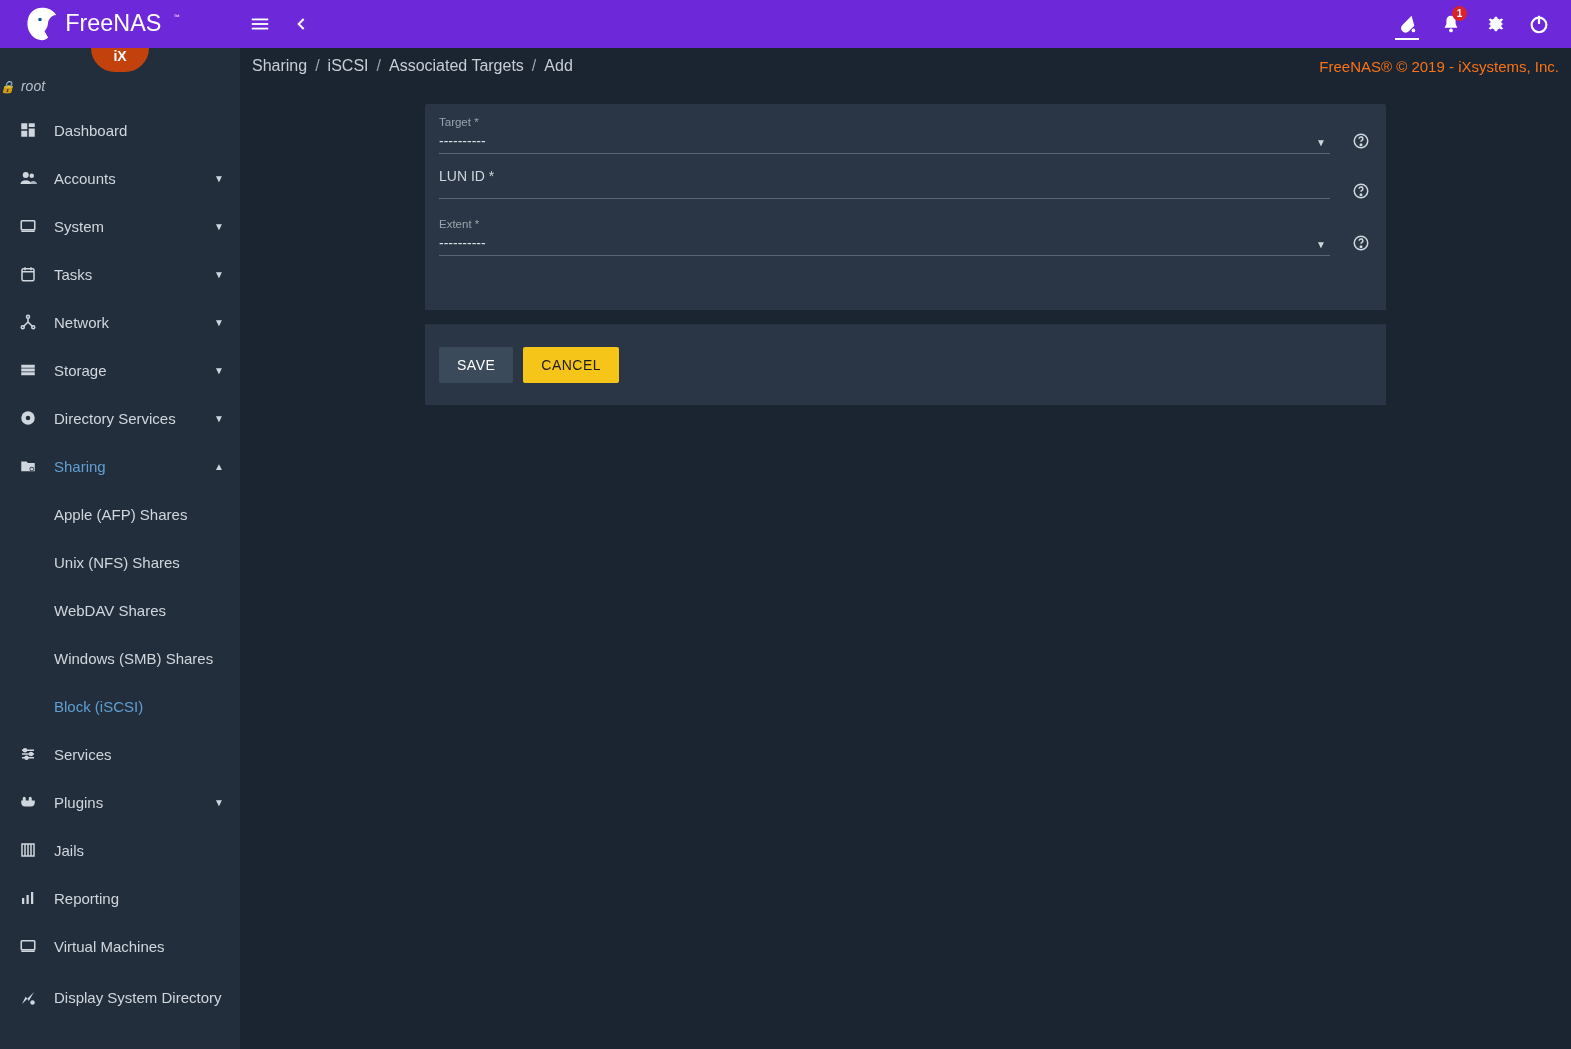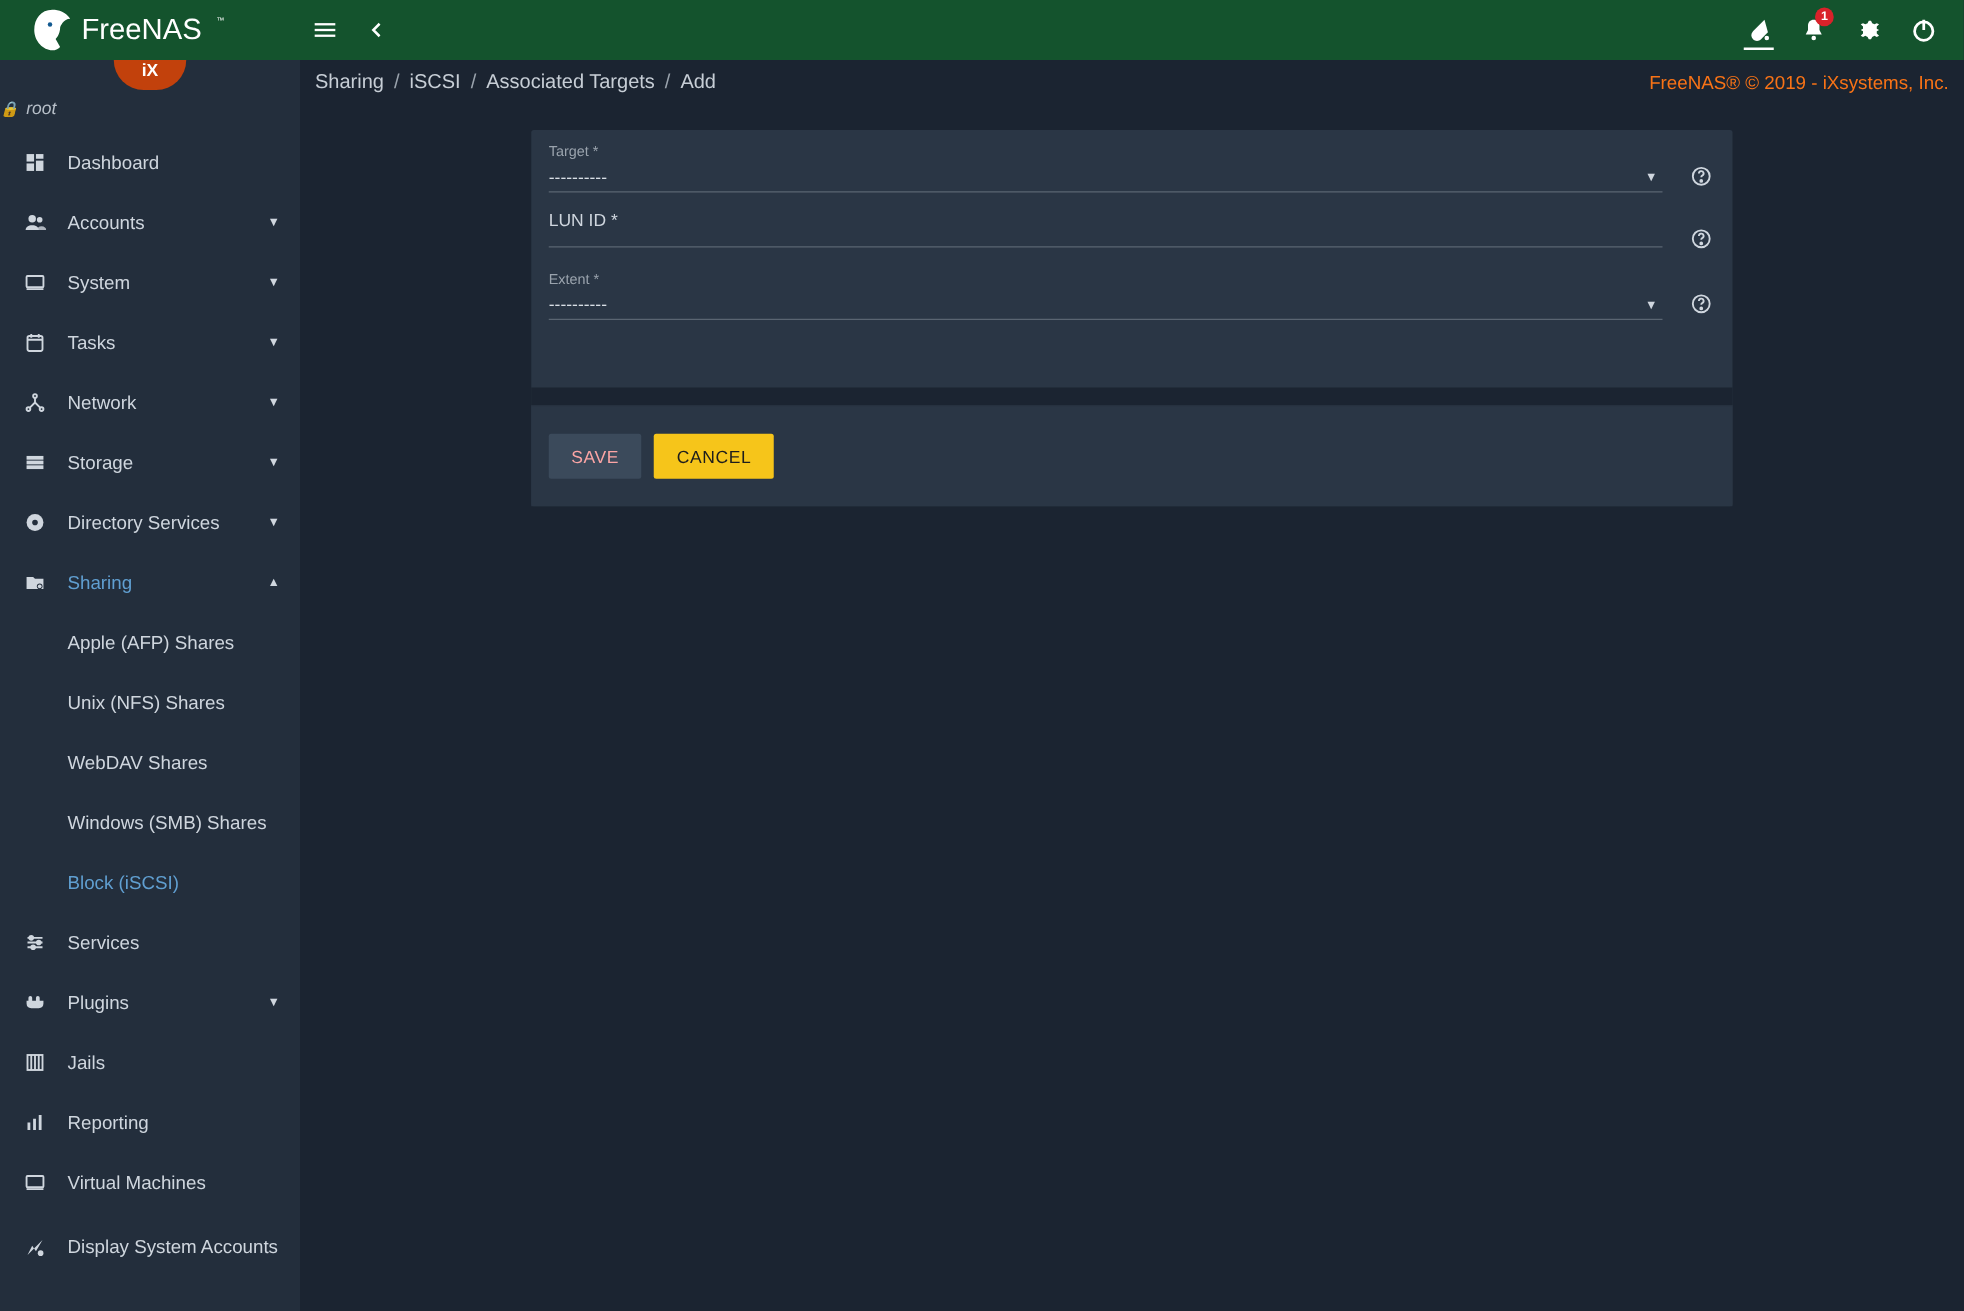--- a/index.html
+++ b/index.html
@@ -10,21 +10,21 @@
     background: #1b2431;
     color: #adb7c2;
     overflow: hidden;
   }
 
   
   .topbar {
     position: fixed;
     top: 0; left: 0; right: 0;
     height: 48px;
-    background: #14532d;
+    background: #6d28d9;
     display: flex;
     align-items: center;
     z-index: 10;
     color: #fff;
   }
   .topbar .logo {
     width: 240px;
     height: 48px;
     display: flex;
     align-items: center;
@@ -217,21 +217,21 @@
     padding: 0 18px;
     border: none;
     border-radius: 2px;
     font-size: 14px;
     font-weight: 500;
     letter-spacing: 0.5px;
     cursor: pointer;
   }
   .btn.save {
     background: #3b4a5b;
-    color: #fca5a5;
+    color: #ffffff;
     cursor: default;
   }
   .btn.cancel {
     background: #f6c51a;
     color: #1d1d1d;
   }
 </style>
 </head>
 <body>
 
@@ -465,21 +465,21 @@
     <span class="label">Virtual Machines</span>
   </div>
 
   <div class="sb-item" style="height:56px">
     <span class="icon">
         <svg width="18" height="18" viewBox="0 0 24 24" fill="#cfd6de">
           <path d="M4 20 L9 10 L13 16 L20 4"></path>
           <circle cx="18" cy="18" r="3"></circle>
         </svg>
       </span>
-    <span class="label" style="line-height:1.3">Display System Accounts</span>
+    <span class="label" style="line-height:1.3">Display System Directory</span>
   </div>
 </div>
 
 <div class="main">
   <div class="breadcrumb-row">
     <a class="crumb">Sharing</a>
     <span class="sep">/</span>
     <a class="crumb">iSCSI</a>
     <span class="sep">/</span>
     <a class="crumb">Associated Targets</a>

